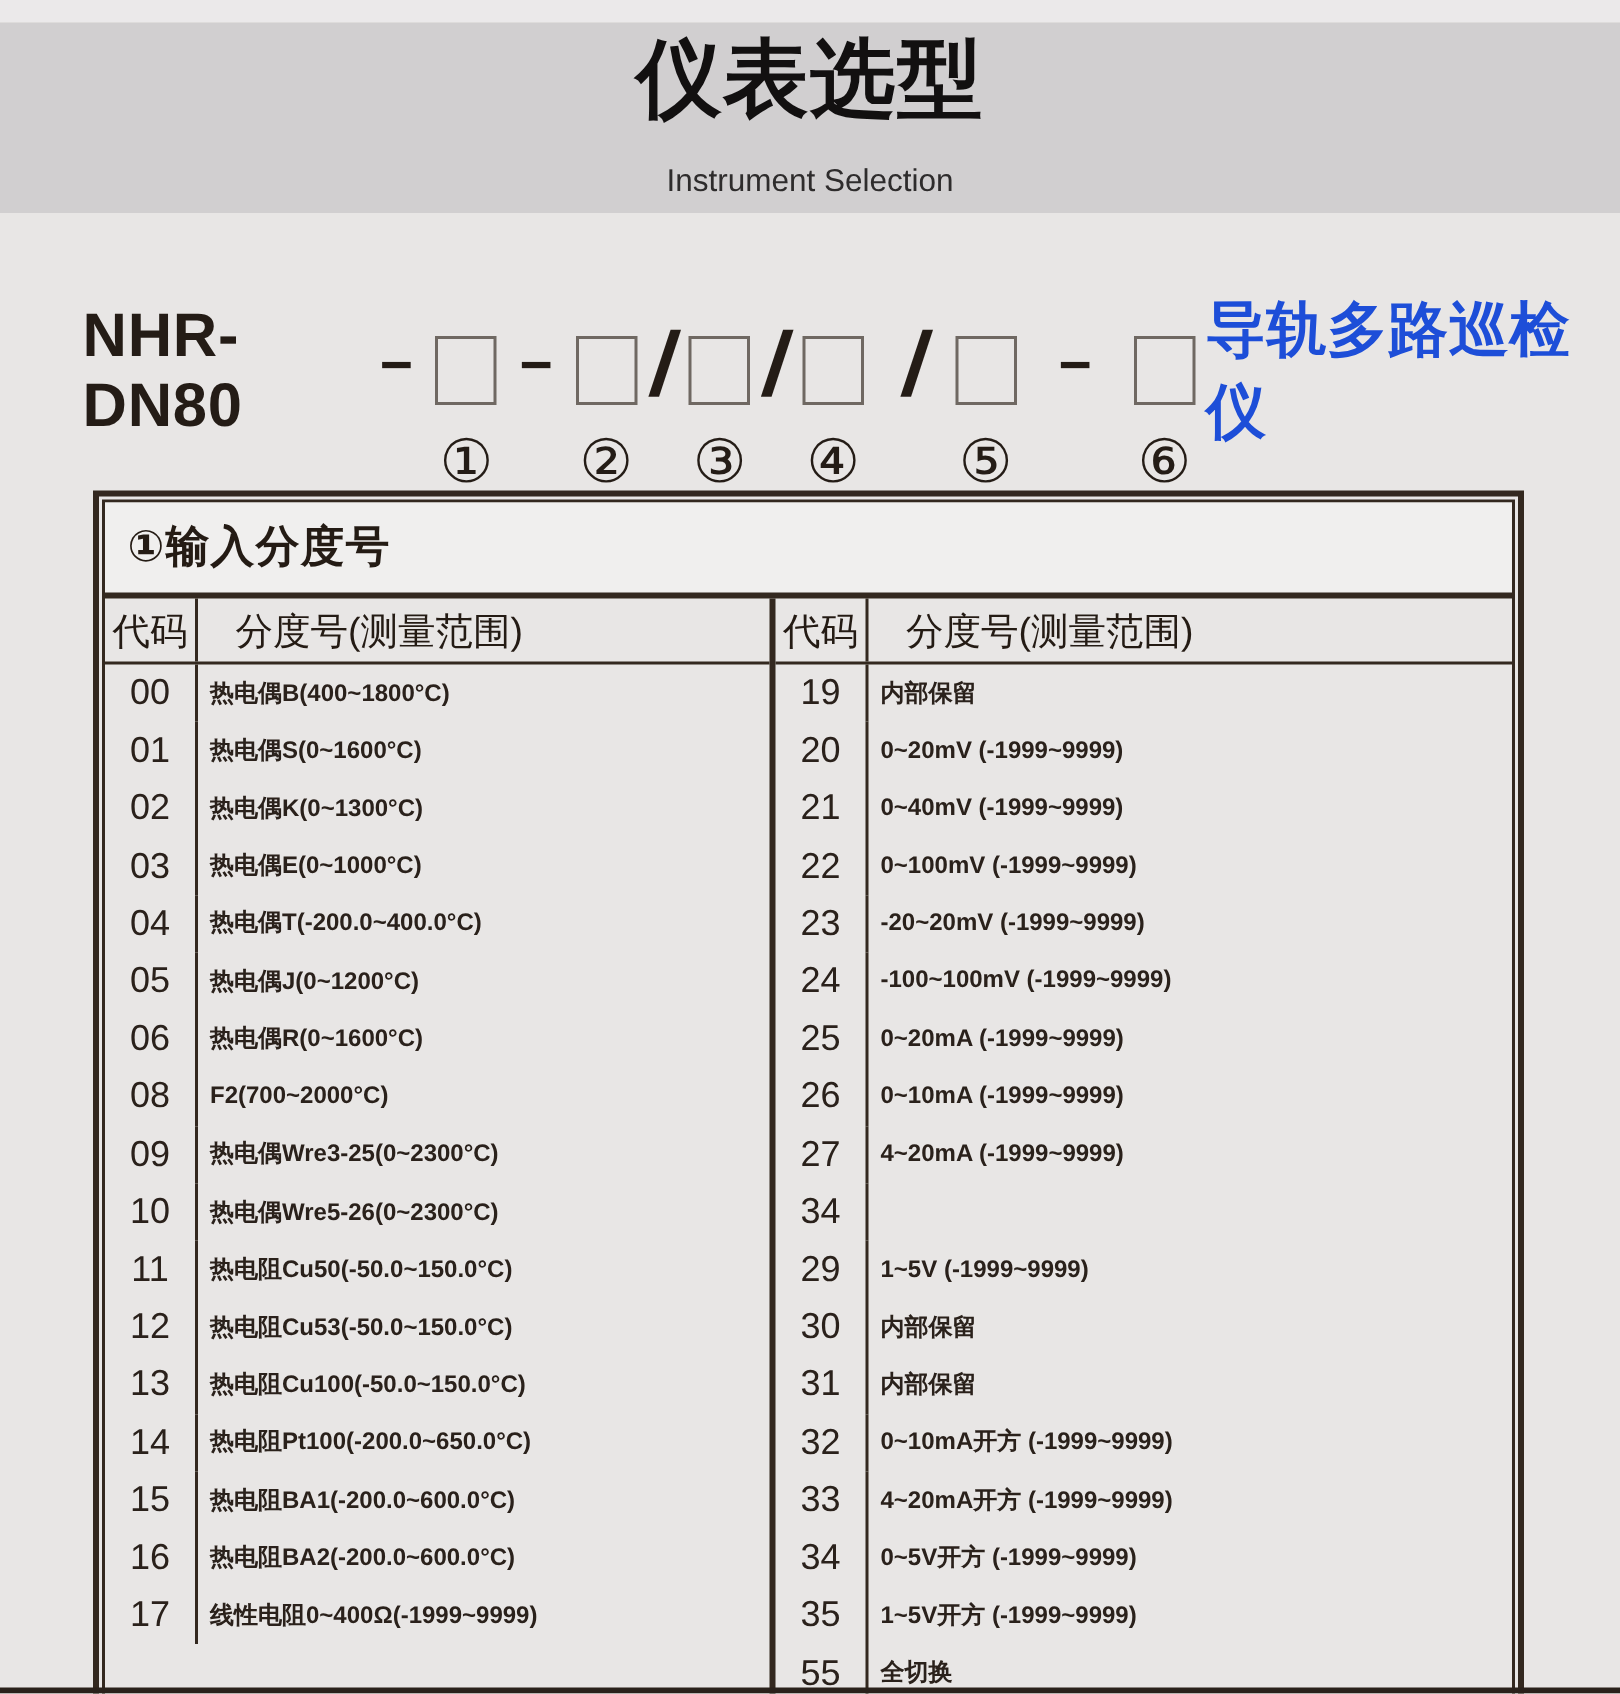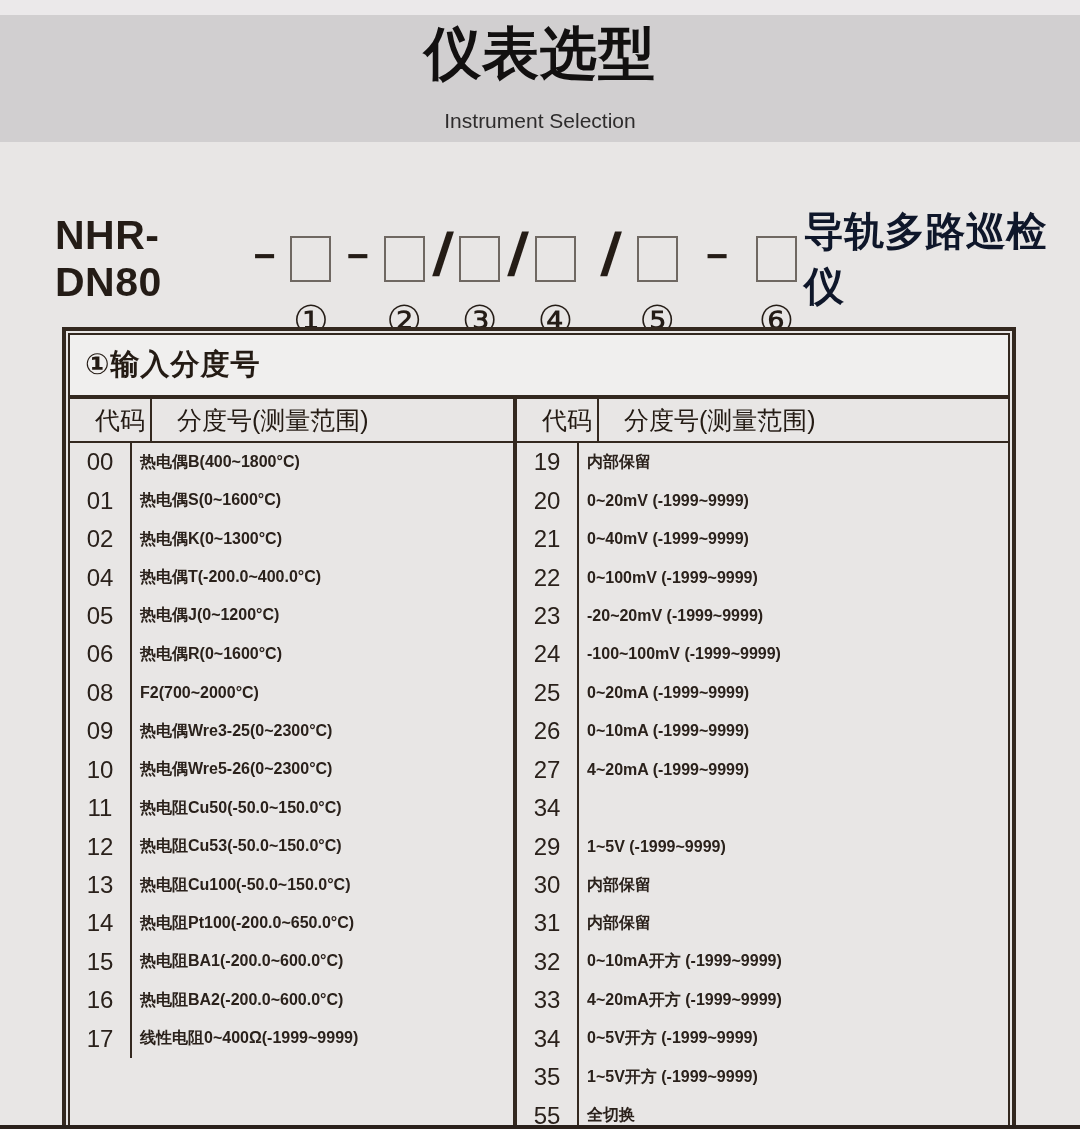--- a/index.html
+++ b/index.html
@@ -16,61 +16,61 @@
   .banner {
     height:127px; background:#d1cfd0;
     display:flex; flex-direction:column; align-items:center; justify-content:center;gap:10px;
   }
   .banner-title {
     font-size:57px; font-weight:800; color:#121010; line-height:1.05; letter-spacing:1px;
   }
   .banner-sub { font-size:21px; font-weight:400; color:#2e2c2c; margin-top:16px; }
 
   
-  .model-area { position:absolute; top:216px; left:55px; width:1000px; height:130px; }
+  .model-area { position:absolute; top:204px; left:55px; width:1000px; height:130px; }
   .model-line { display:flex; align-items:center; height:86px; }
   .model-prefix { font-size:41px; font-weight:700; color:#241c16; letter-spacing:0.5px; }
   .dash { font-size:38px; font-weight:900; color:#241c16; margin:0 11px; line-height:1; padding-bottom:6px; }
   .dash.wide { margin:0 24px; }
   .slot {
     position:relative; width:41px; height:46px; flex:none;
     border:2.5px solid #6f6862; background:transparent; margin:0 4px;
   }
   .pos-num {
     position:absolute; top:62px; left:50%; transform:translateX(-50%);
     font-family:"DejaVu Serif","Liberation Serif",serif;
     font-size:40px; font-weight:400; color:#241c16; line-height:1;
   }
   .slash {
     font-size:60px; font-weight:700; color:#241c16; line-height:0.9;
     margin:0 5px; padding-bottom:8px; transform:skewX(-8deg);
   }
   .slash.pre5 { margin-left:22px; margin-right:14px; }
-  .model-suffix { font-size:40px; font-weight:700; color:#0f172a; margin-left:3px; letter-spacing:0.5px; }
+  .model-suffix { font-size:40px; font-weight:700; color:#1d4ed8; margin-left:3px; letter-spacing:0.5px; }
 
   
   .table-wrap {
     position:absolute; left:62px; top:327px; width:954px; height:850px;
     border:4px solid #33281f; padding:2px; background:#e8e6e5;
   }
   .table-inner { height:100%; border:2px solid #33281f; display:flex; flex-direction:column; }
   .section-title {
     flex:none; height:64px; background:#f0efee; border-bottom:4px solid #33281f;
     display:flex; align-items:center; padding-left:15px;
     font-size:29px; font-weight:700; color:#241b14; letter-spacing:1px;
   }
   .grid { flex:1; display:flex; min-height:0; }
   .half { display:flex; flex-direction:column; min-width:0; }
   .half-left  { flex:none; width:447px; border-right:4px solid #33281f; }
   .half-right { flex:1; }
   .hrow { flex:none; height:44px; display:flex; border-bottom:2px solid #33281f; }
   .hcode {
     flex:none; width:62px; border-right:2px solid #33281f;
     display:flex; align-items:center; justify-content:center;
-    font-size:25px; font-weight:500; color:#241b14;margin-left:20px;
+    font-size:25px; font-weight:500; color:#241b14;
   }
   .hdesc {
     flex:1; display:flex; align-items:center; padding-left:25px;
     font-size:25px; font-weight:500; color:#241b14;
   }
   .rows { flex:1; display:flex; flex-direction:column; }
   .row { flex:none; height:38.45px; display:flex; }
   .rcode {
     flex:none; width:62px; border-right:2px solid #33281f;
     display:flex; align-items:center; justify-content:center;
@@ -143,20 +143,24 @@
             <div class="row">
               <div class="rcode">01</div>
               <div class="rdesc">热电偶S(0~1600°C)</div>
             </div>
 
             <div class="row">
               <div class="rcode">02</div>
               <div class="rdesc">热电偶K(0~1300°C)</div>
             </div>
 
+            <div class="row">
+              <div class="rcode">03</div>
+              <div class="rdesc">热电偶E(0~1000°C)</div>
+            </div>
 
             <div class="row">
               <div class="rcode">04</div>
               <div class="rdesc">热电偶T(-200.0~400.0°C)</div>
             </div>
 
             <div class="row">
               <div class="rcode">05</div>
               <div class="rdesc">热电偶J(0~1200°C)</div>
             </div>

